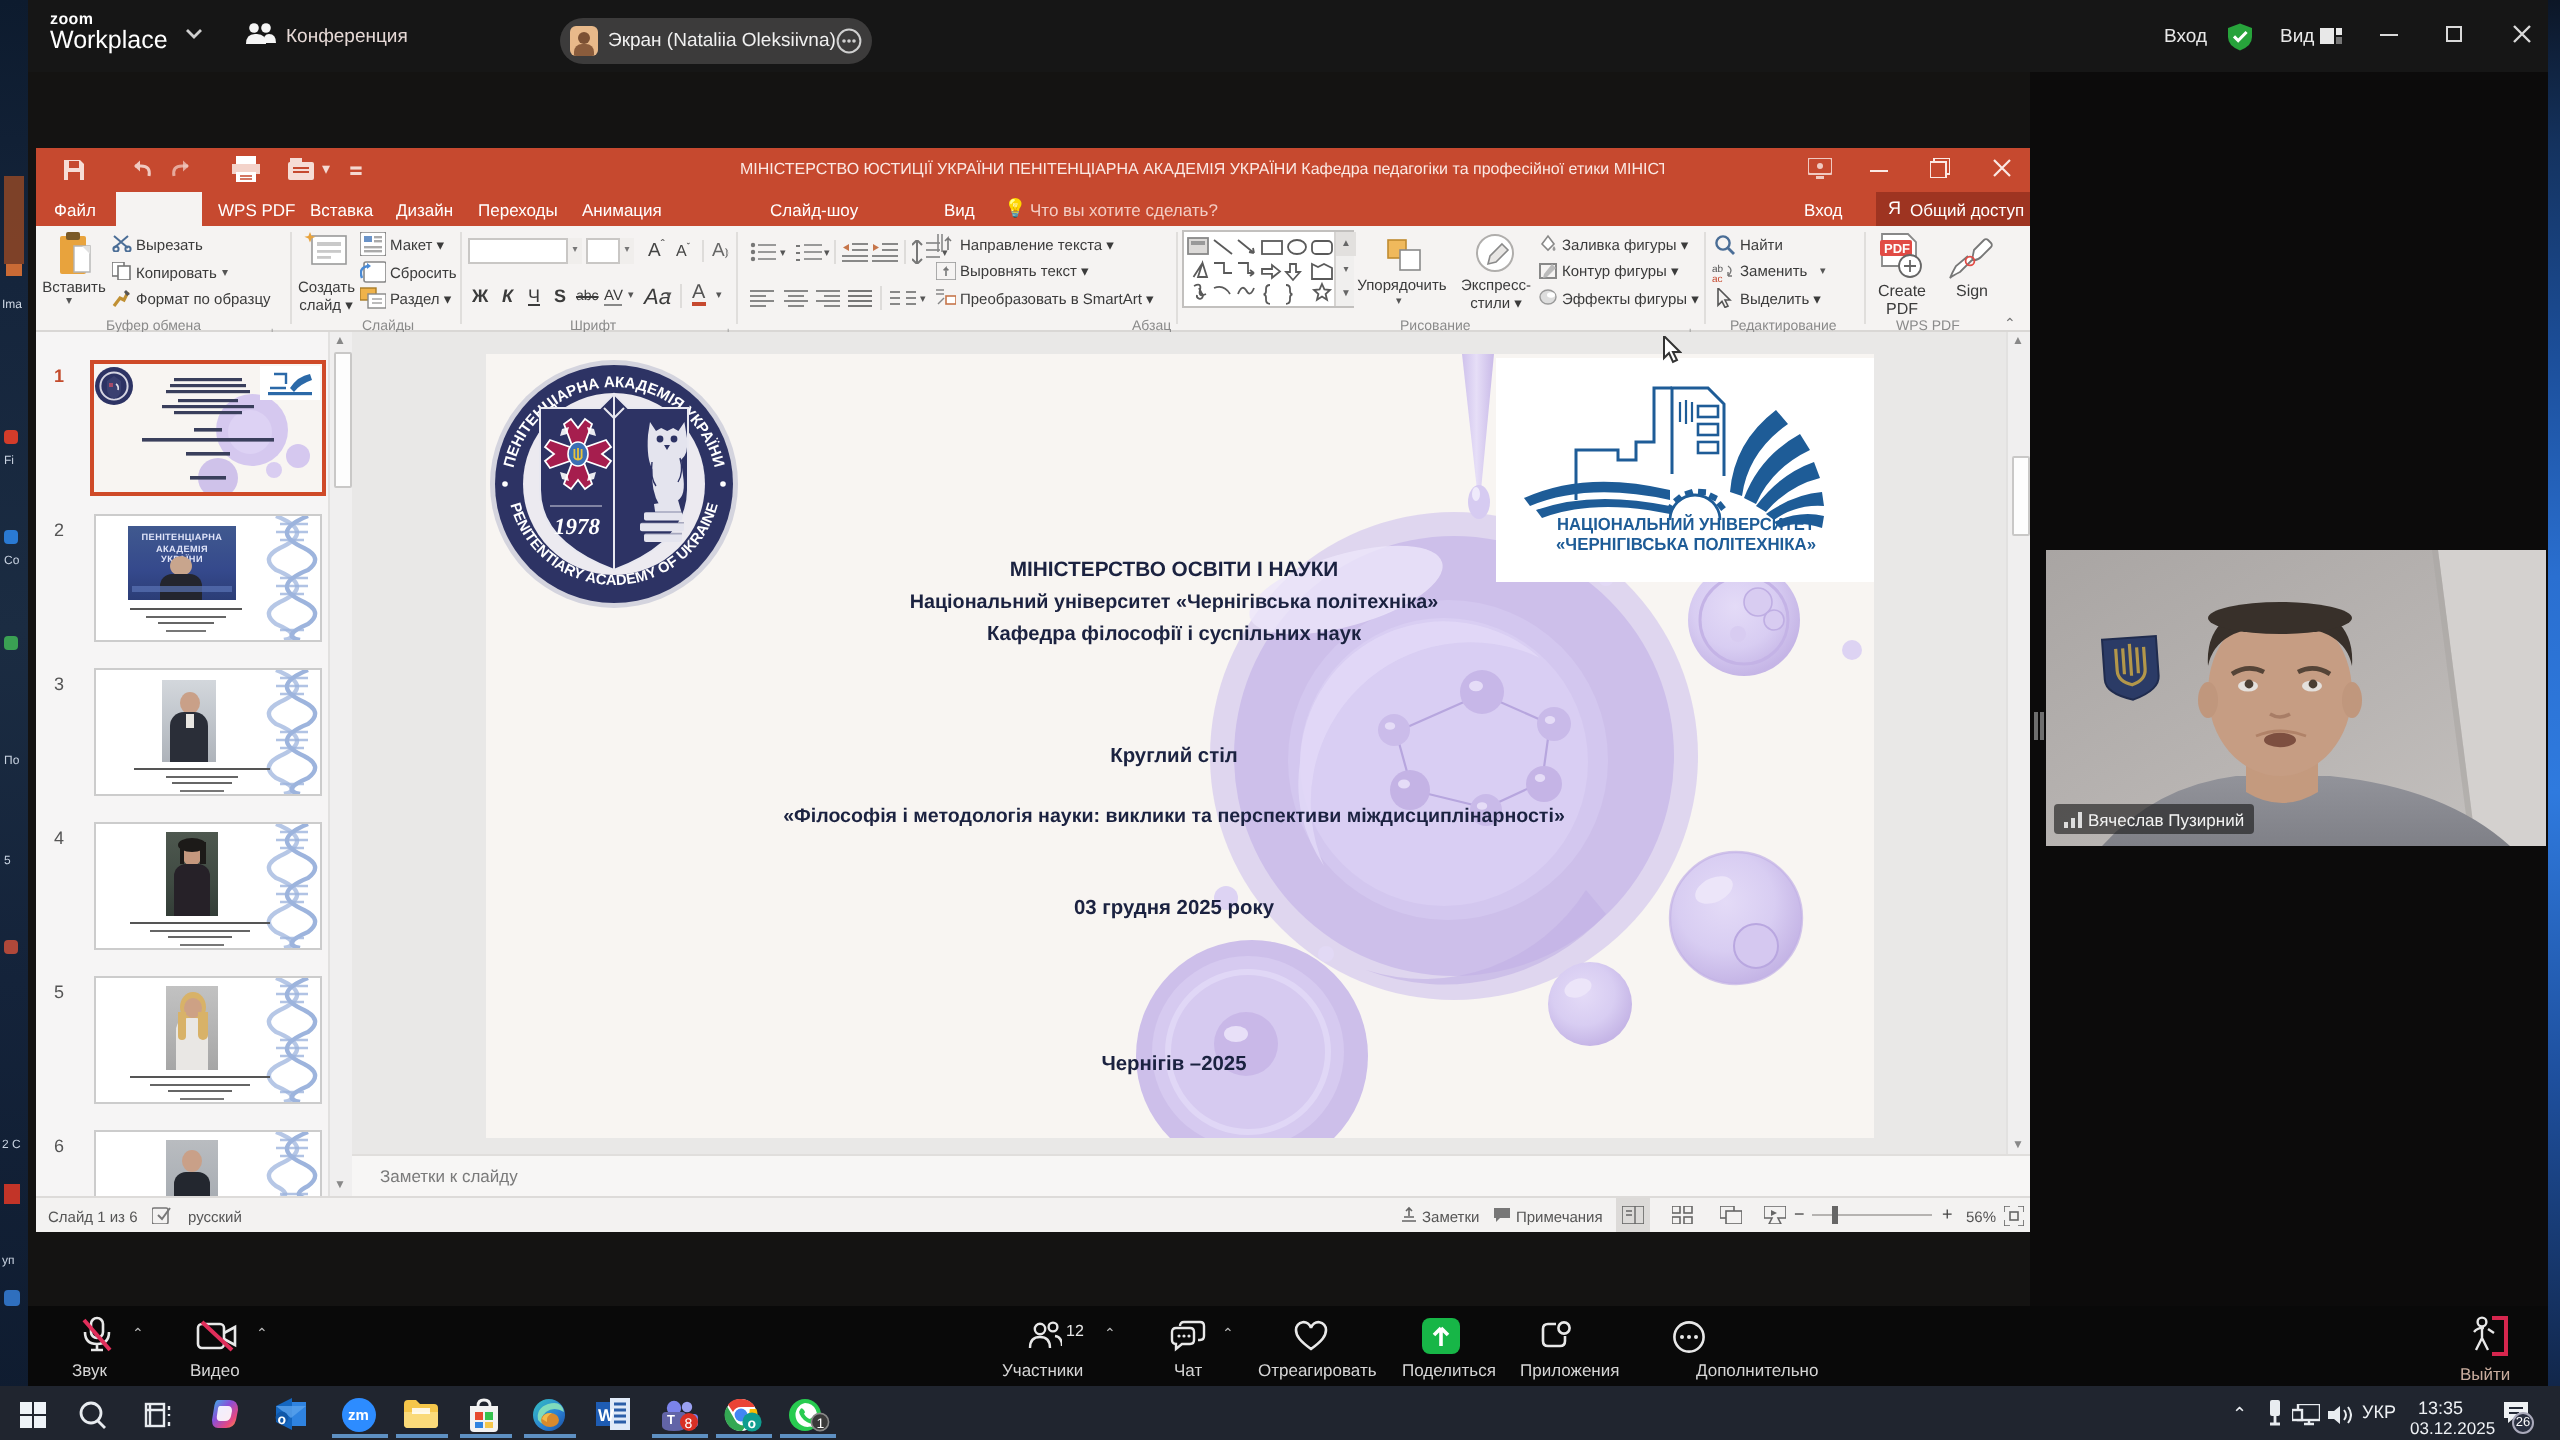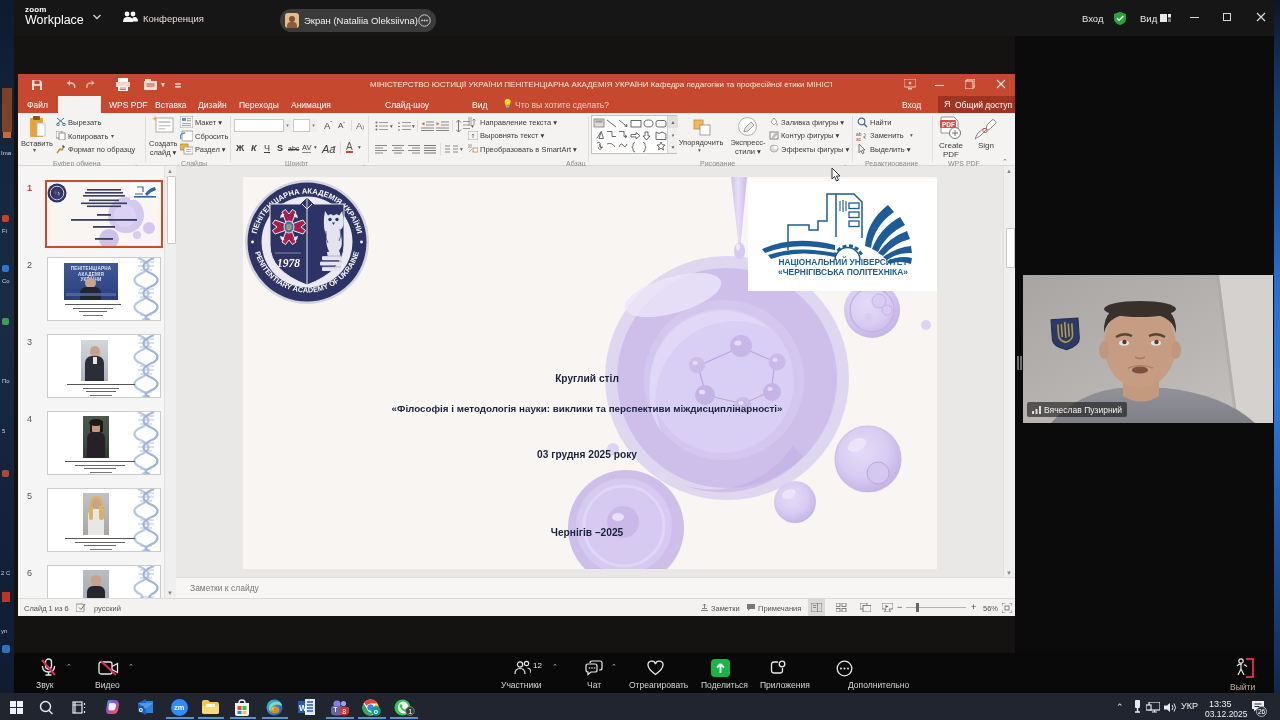--- a/index.html
+++ b/index.html
@@ -899,20 +899,25 @@
             <rect x="94.5" y="66" width="4" height="3" transform="rotate(-18 96.5 67.5)"></rect>
             <rect x="101" y="65.5" width="4" height="3" transform="rotate(4 103 67)"></rect>
             <rect x="106.5" y="68" width="4" height="3" transform="rotate(26 108.5 69.5)"></rect>
             <rect x="110.5" y="72.5" width="4" height="3" transform="rotate(50 112.5 74)"></rect>
           </g>
         </g>
         <text x="95" y="86" font-size="8.8" font-weight="bold" fill="#1e5c97" text-anchor="middle" textLength="129" lengthAdjust="spacingAndGlyphs">НАЦІОНАЛЬНИЙ УНІВЕРСИТЕТ</text>
         <text x="95" y="96" font-size="8.8" font-weight="bold" fill="#1e5c97" text-anchor="middle" textLength="130" lengthAdjust="spacingAndGlyphs">«ЧЕРНІГІВСЬКА ПОЛІТЕХНІКА»</text>
       </svg>
 
+      <div class="a" style="left:0;top:101px;width:688px;text-align:center;color:#1b2240;font-weight:bold;font-size:10.4px;line-height:15.8px;">
+        МІНІСТЕРСТВО ОСВІТИ І НАУКИ<br>
+        <span style="font-size:9.9px;">Національний університет «Чернігівська політехніка»</span><br>
+        <span style="font-size:10.1px;">Кафедра філософії і суспільних наук</span>
+      </div>
       <div class="a" style="left:0;top:196px;width:688px;text-align:center;color:#1b2240;font-weight:bold;font-size:10.2px;">Круглий стіл</div>
       <div class="a" style="left:0;top:226px;width:688px;text-align:center;color:#1b2240;font-weight:bold;font-size:9.8px;">«Філософія і методологія науки: виклики та перспективи міждисциплінарності»</div>
       <div class="a" style="left:0;top:272px;width:688px;text-align:center;color:#1b2240;font-weight:bold;font-size:10.2px;">03 грудня 2025 року</div>
       <div class="a" style="left:0;top:350px;width:688px;text-align:center;color:#1b2240;font-weight:bold;font-size:10.2px;">Чернігів –2025</div>
     </div>
 
     <svg class="a" style="left:655px;top:2px;" width="10" height="14" viewBox="0 0 10 14">
         <path d="M1 0 L1 11 L3.5 8.5 L5.5 13 L7.5 12 L5.5 8 L9 8 Z" fill="#fff" stroke="#333" stroke-width="1"></path>
       </svg>
   </div>

